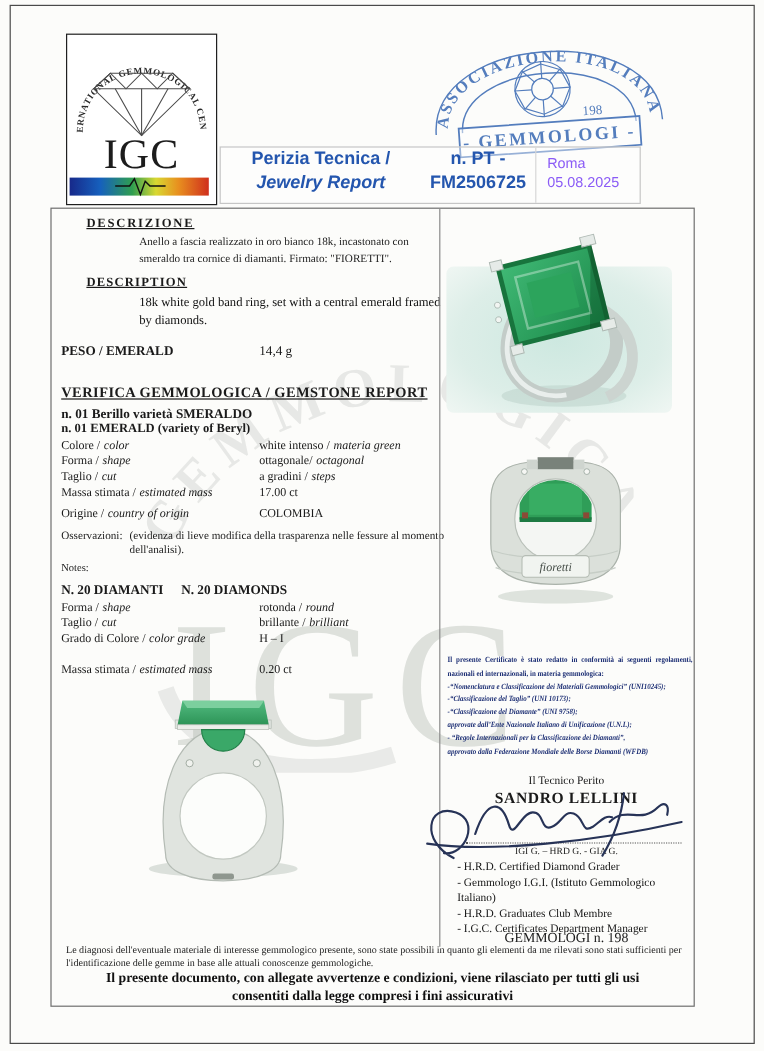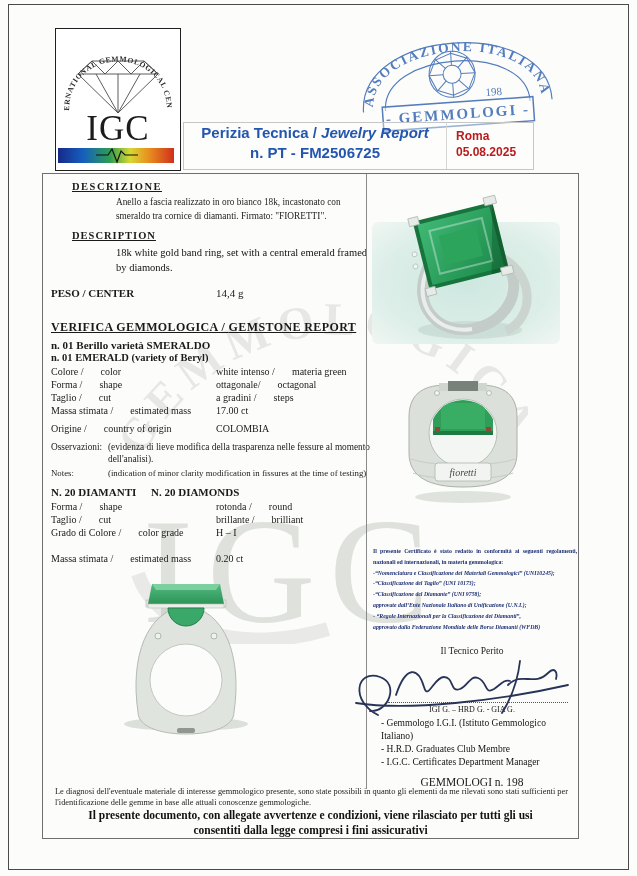--- a/index.html
+++ b/index.html
@@ -14,43 +14,43 @@
                 color:#1c1c1c;letter-spacing:1px;font-family:"Liberation Serif",serif;}
   .rainbow{left:2px;top:119px;width:116px;height:15px;
            background:linear-gradient(90deg,#17298a 0%,#1660bd 22%,#2f9e50 45%,#d8d832 62%,#e8901f 78%,#d02f1d 100%);}
   .pulse{left:38px;top:117px;}
 
   
   .stamp{left:338px;top:14px;width:235px;height:118px;transform:rotate(-4deg);opacity:.92;}
 
   
   .title-box{left:183px;top:122px;width:349px;height:46px;border:1px solid #c6c6c6;display:flex;background:rgba(255,255,255,.4);}
-  .title-left{width:262px;border-right:1px solid #d6d6d6;display:flex;flex-direction:column;justify-content:flex-start;text-align:center;}
+  .title-left{width:262px;border-right:1px solid #d6d6d6;display:flex;flex-direction:row;justify-content:flex-end;text-align:center;}
   .title-line{font-family:"Liberation Sans",sans-serif;font-weight:bold;font-size:15px;line-height:20px;color:#2456ae;}
   .title-line .en{font-style:italic;}
-  .title-right{flex:1;padding:5px 0 0 9px;font-family:"Liberation Sans",sans-serif;font-size:12px;line-height:16px;color:#b91c1c;font-weight:bold;}
+  .title-right{flex:1;padding:5px 0 0 9px;font-family:"Liberation Sans",sans-serif;font-size:12px;line-height:16px;color:#8b5cf6;}
 
   
   .main-box{left:42px;top:173px;width:535px;height:664px;border:1px solid #6e6e6e;}
   .divider{left:323px;top:0;height:615px;border-left:1px solid #8a8a8a;z-index:2;}
 
   
   .wm{z-index:0;pointer-events:none;}
   .wm-igc{left:100px;top:322px;font-size:150px;line-height:1;letter-spacing:14px;color:rgba(152,162,152,.30);
           font-family:"Liberation Serif",serif;}
 
   .z1{z-index:1;}
   .lbl-caps{font-size:10.5px;font-weight:bold;letter-spacing:1.5px;text-decoration:underline;margin-left:21px;}
   .it{}
   .desc-it{left:73px;top:21px;width:258px;font-family:Liberation Serif, serif;font-size:9.3px;line-height:14px;color:#1d1d1d;}
   .desc-en{left:73px;top:71px;width:252px;font-size:10.5px;line-height:15px;color:#111;}
 
   .row{display:flex;font-size:10px;line-height:12px;}
   .row .c1{width:165px;flex:none;}
-  .en-g{margin-left:17px;}
+  .en-g{font-style:italic;margin-left:3px;}
   .heading-u{font-size:12px;font-weight:bold;letter-spacing:.4px;text-decoration:underline;}
   .b{font-weight:bold;}
   .small-note{font-size:9.3px;line-height:12px;display:flex;}
   .small-note .nl{width:57px;flex:none;}
   .small-note .nt{width:270px;}
 
   
   .cert-block{left:330px;top:372px;width:232px;transform:scaleX(.88);transform-origin:left top;
               color:#1d2f74;font-weight:bold;font-size:6.6px;line-height:10.8px;}
   .cert-block .intro{text-align:justify;}
@@ -146,21 +146,21 @@
     </svg>
 
     <div class="abs divider"></div>
 
     <div class="abs z1 lbl-caps" style="left:8px;top:7px">DESCRIZIONE</div>
     <div class="abs z1 desc-it">Anello a fascia realizzato in oro bianco 18k, incastonato con smeraldo tra cornice di diamanti. Firmato: "FIORETTI".</div>
     <div class="abs z1 lbl-caps it" style="left:8px;top:56px;letter-spacing:1px">DESCRIPTION</div>
     <div class="abs z1 desc-en">18k white gold band ring, set with a central emerald framed by diamonds.</div>
 
     <div class="abs z1 row" style="left:8px;top:113px;font-size:11px">
-      <span class="c1"><span class="b">PESO </span><span class="b it">/ CENTER</span></span>
+      <span class="c1"><span class="b">PESO </span><span class="b it">/ EMERALD</span></span>
       <span>14,4 g</span>
     </div>
 
     <div class="abs z1 heading-u" style="left:8px;top:146px">
       <span>VERIFICA GEMMOLOGICA / </span><span class="it">GEMSTONE REPORT</span>
     </div>
 
     <div class="abs z1 b" style="left:8px;top:165px;font-size:11px">n. 01 Berillo varietà SMERALDO</div>
     <div class="abs z1 b it" style="left:8px;top:178px;font-size:10.5px">n. 01 EMERALD (variety of Beryl)</div>
 
@@ -185,21 +185,20 @@
       <span class="c1"><span>Origine /</span><span class="en-g">country of origin</span></span>
       <span>COLOMBIA</span>
     </div>
 
     <div class="abs z1 small-note" style="left:8px;top:267px">
       <span class="nl">Osservazioni:</span>
       <span class="nt">(evidenza di lieve modifica della trasparenza nelle fessure al momento dell'analisi).</span>
     </div>
     <div class="abs z1 small-note it" style="left:8px;top:293px;font-size:8.8px">
       <span class="nl">Notes:</span>
-      <span class="nt">(indication of minor clarity modification in fissures at the time of testing)</span>
     </div>
 
     <div class="abs z1" style="left:8px;top:312px;font-size:11px">
       <span class="b">N. 20 DIAMANTI</span>
       <span class="b it" style="margin-left:12px">N. 20 DIAMONDS</span>
     </div>
 
     <div class="abs z1 row" style="left:8px;top:327px">
       <span class="c1"><span>Forma /</span><span class="en-g">shape</span></span>
       <span><span>rotonda /</span><span class="en-g">round</span></span>
@@ -305,34 +304,36 @@
       <div class="intro">Il presente Certificato è stato redatto in conformità ai seguenti regolamenti, nazionali ed internazionali, in materia gemmologica:</div>
       <div class="item">-“Nomenclatura e Classificazione dei Materiali Gemmologici” (UNI10245);</div>
       <div class="item">-“Classificazione del Taglio” (UNI 10173);</div>
       <div class="item">-“Classificazione del Diamante” (UNI 9758);</div>
       <div class="item">approvate dall’Ente Nazionale Italiano di Unificazione (U.N.I.);</div>
       <div class="item">- “Regole Internazionali per la Classificazione dei Diamanti”,</div>
       <div class="item">approvato dalla Federazione Mondiale delle Borse Diamanti (WFDB)</div>
     </div>
 
     <div class="abs z1 rc-center" style="top:472px;font-size:9.5px">Il Tecnico Perito</div>
+    <div class="abs z1 rc-center b" style="top:483px;font-size:13px;letter-spacing:.5px">SANDRO LELLINI</div>
 
     <svg class="abs" style="left:305px;top:477px;z-index:3" width="228" height="72" viewBox="0 0 228 72">
       <g fill="none" stroke="#273357" stroke-width="1.8" stroke-linecap="round">
         <path d="M 8,52 C 60,60 150,50 220,34"></path>
         <path d="M 30,64 C 2,50 8,18 32,26 C 52,33 40,62 22,60"></path>
         <path d="M 48,44 C 58,14 70,16 76,36 C 80,50 86,26 96,26 C 106,26 102,42 112,38 C 120,35 122,24 130,27 C 140,31 136,44 146,38 C 152,34 156,28 162,30"></path>
         <path d="M 172,10 C 170,28 164,46 154,62"></path>
         <path d="M 160,34 C 174,20 186,36 200,22 C 206,16 210,20 208,28"></path>
       </g>
     </svg>
     <div class="abs dotline"></div>
     <div class="abs z1 rc-center" style="top:531px;font-size:8px">IGI G. – HRD G. - GIA G.</div>
 
     <div class="abs z1 creds">
+      <div>- H.R.D. Certified Diamond Grader</div>
       <div>- Gemmologo I.G.I. (Istituto Gemmologico Italiano)</div>
       <div>- H.R.D. Graduates Club Membre</div>
       <div>- I.G.C. Certificates Department Manager</div>
     </div>
 
     <div class="abs z1 rc-center" style="top:602px;font-size:11.5px">GEMMOLOGI n. 198</div>
 
     <div class="abs z1 footer-small">Le diagnosi dell'eventuale materiale di interesse gemmologico presente, sono state possibili in quanto gli elementi da me rilevati sono stati sufficienti per l'identificazione delle gemme in base alle attuali conoscenze gemmologiche.</div>
     <div class="abs z1 footer-bold">Il presente documento, con allegate avvertenze e condizioni, viene rilasciato per tutti gli usi consentiti dalla legge compresi i fini assicurativi</div>
   </div>

